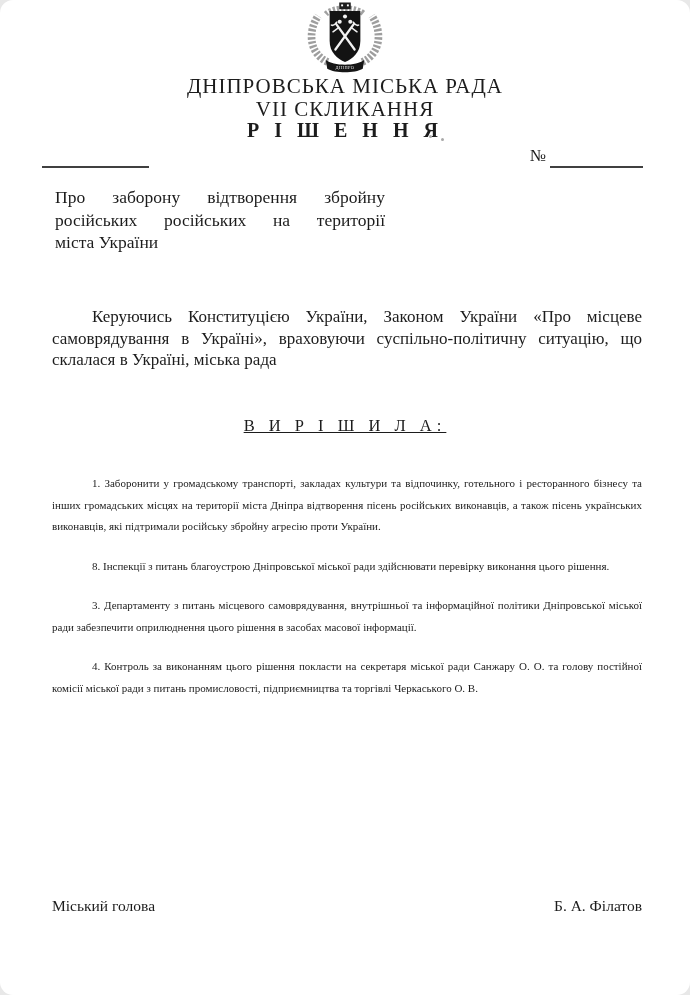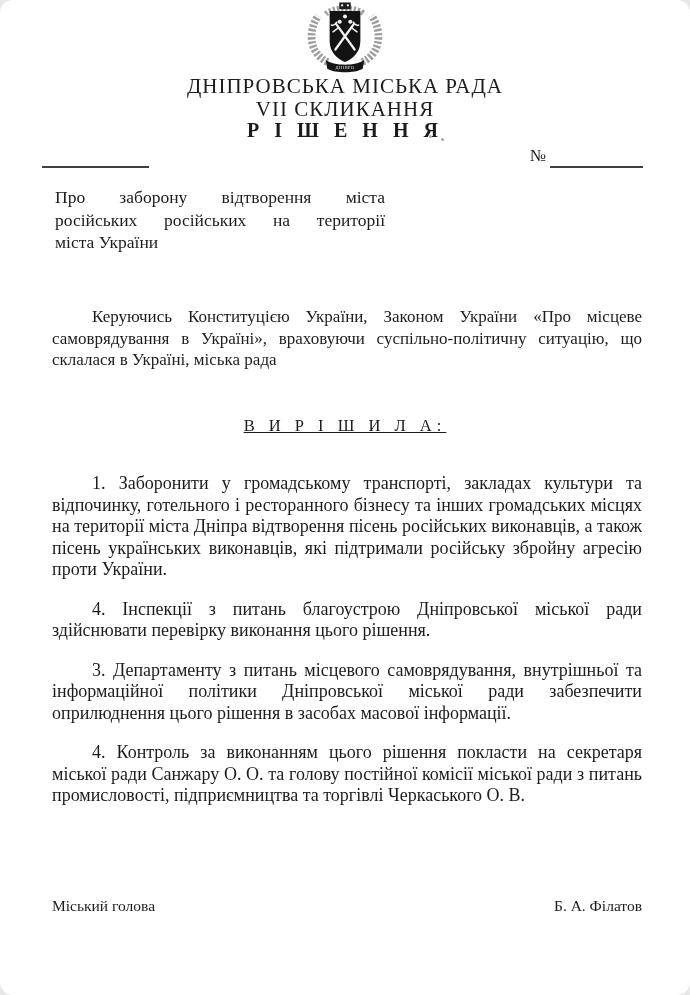--- a/index.html
+++ b/index.html
@@ -104,21 +104,21 @@
     font-size: 16.5px;
     letter-spacing: 5px;
     white-space: nowrap;
     text-decoration: underline;
   }
   .items-block {
     position: absolute;
     left: 52px;
     top: 473px;
     width: 590px;
-    font-size: 18px;
+    font-size: 11px;
     line-height: 21.5px;
   }
   .items-block p {
     margin: 0 0 18px 0;
     text-align: justify;
     text-indent: 40px;
   }
   .signature-row {
     position: absolute;
     left: 52px;
@@ -166,32 +166,32 @@
   <div class="doc-type">Р І Ш Е Н Н Я</div>
 
   <div class="artifact-dot" style="left:429px; top:135px;"></div>
   <div class="artifact-dot" style="left:441px; top:138px;"></div>
 
   <div class="date-blank-line"></div>
   <div class="number-block">№</div>
   <div class="number-blank-line"></div>
 
   <div class="title-block">
-    <div class="title-line-just">Про заборону відтворення міста</div>
+    <div class="title-line-just">Про заборону відтворення збройну</div>
     <div class="title-line-just">російських російських на території</div>
     <div>міста України</div>
   </div>
 
   <div class="preamble">Керуючись Конституцією України, Законом України «Про місцеве самоврядування в Україні», враховуючи суспільно-політичну ситуацію, що склалася в Україні, міська рада</div>
 
   <div class="resolved-heading">В И Р І Ш И Л А:</div>
 
   <div class="items-block">
     <p>1. Заборонити у громадському транспорті, закладах культури та відпочинку, готельного і ресторанного бізнесу та інших громадських місцях на території міста Дніпра відтворення пісень російських виконавців, а також пісень українських виконавців, які підтримали російську збройну агресію проти України.</p>
-    <p>4. Інспекції з питань благоустрою Дніпровської міської ради здійснювати перевірку виконання цього рішення.</p>
+    <p>8. Інспекції з питань благоустрою Дніпровської міської ради здійснювати перевірку виконання цього рішення.</p>
     <p>3. Департаменту з питань місцевого самоврядування, внутрішньої та інформаційної політики Дніпровської міської ради забезпечити оприлюднення цього рішення в засобах масової інформації.</p>
     <p>4. Контроль за виконанням цього рішення покласти на секретаря міської ради Санжару О. О. та голову постійної комісії міської ради з питань промисловості, підприємництва та торгівлі Черкаського О. В.</p>
   </div>
 
   <div class="signature-row">
     <span>Міський голова</span>
     <span>Б. А. Філатов</span>
   </div>
 
 </div>

